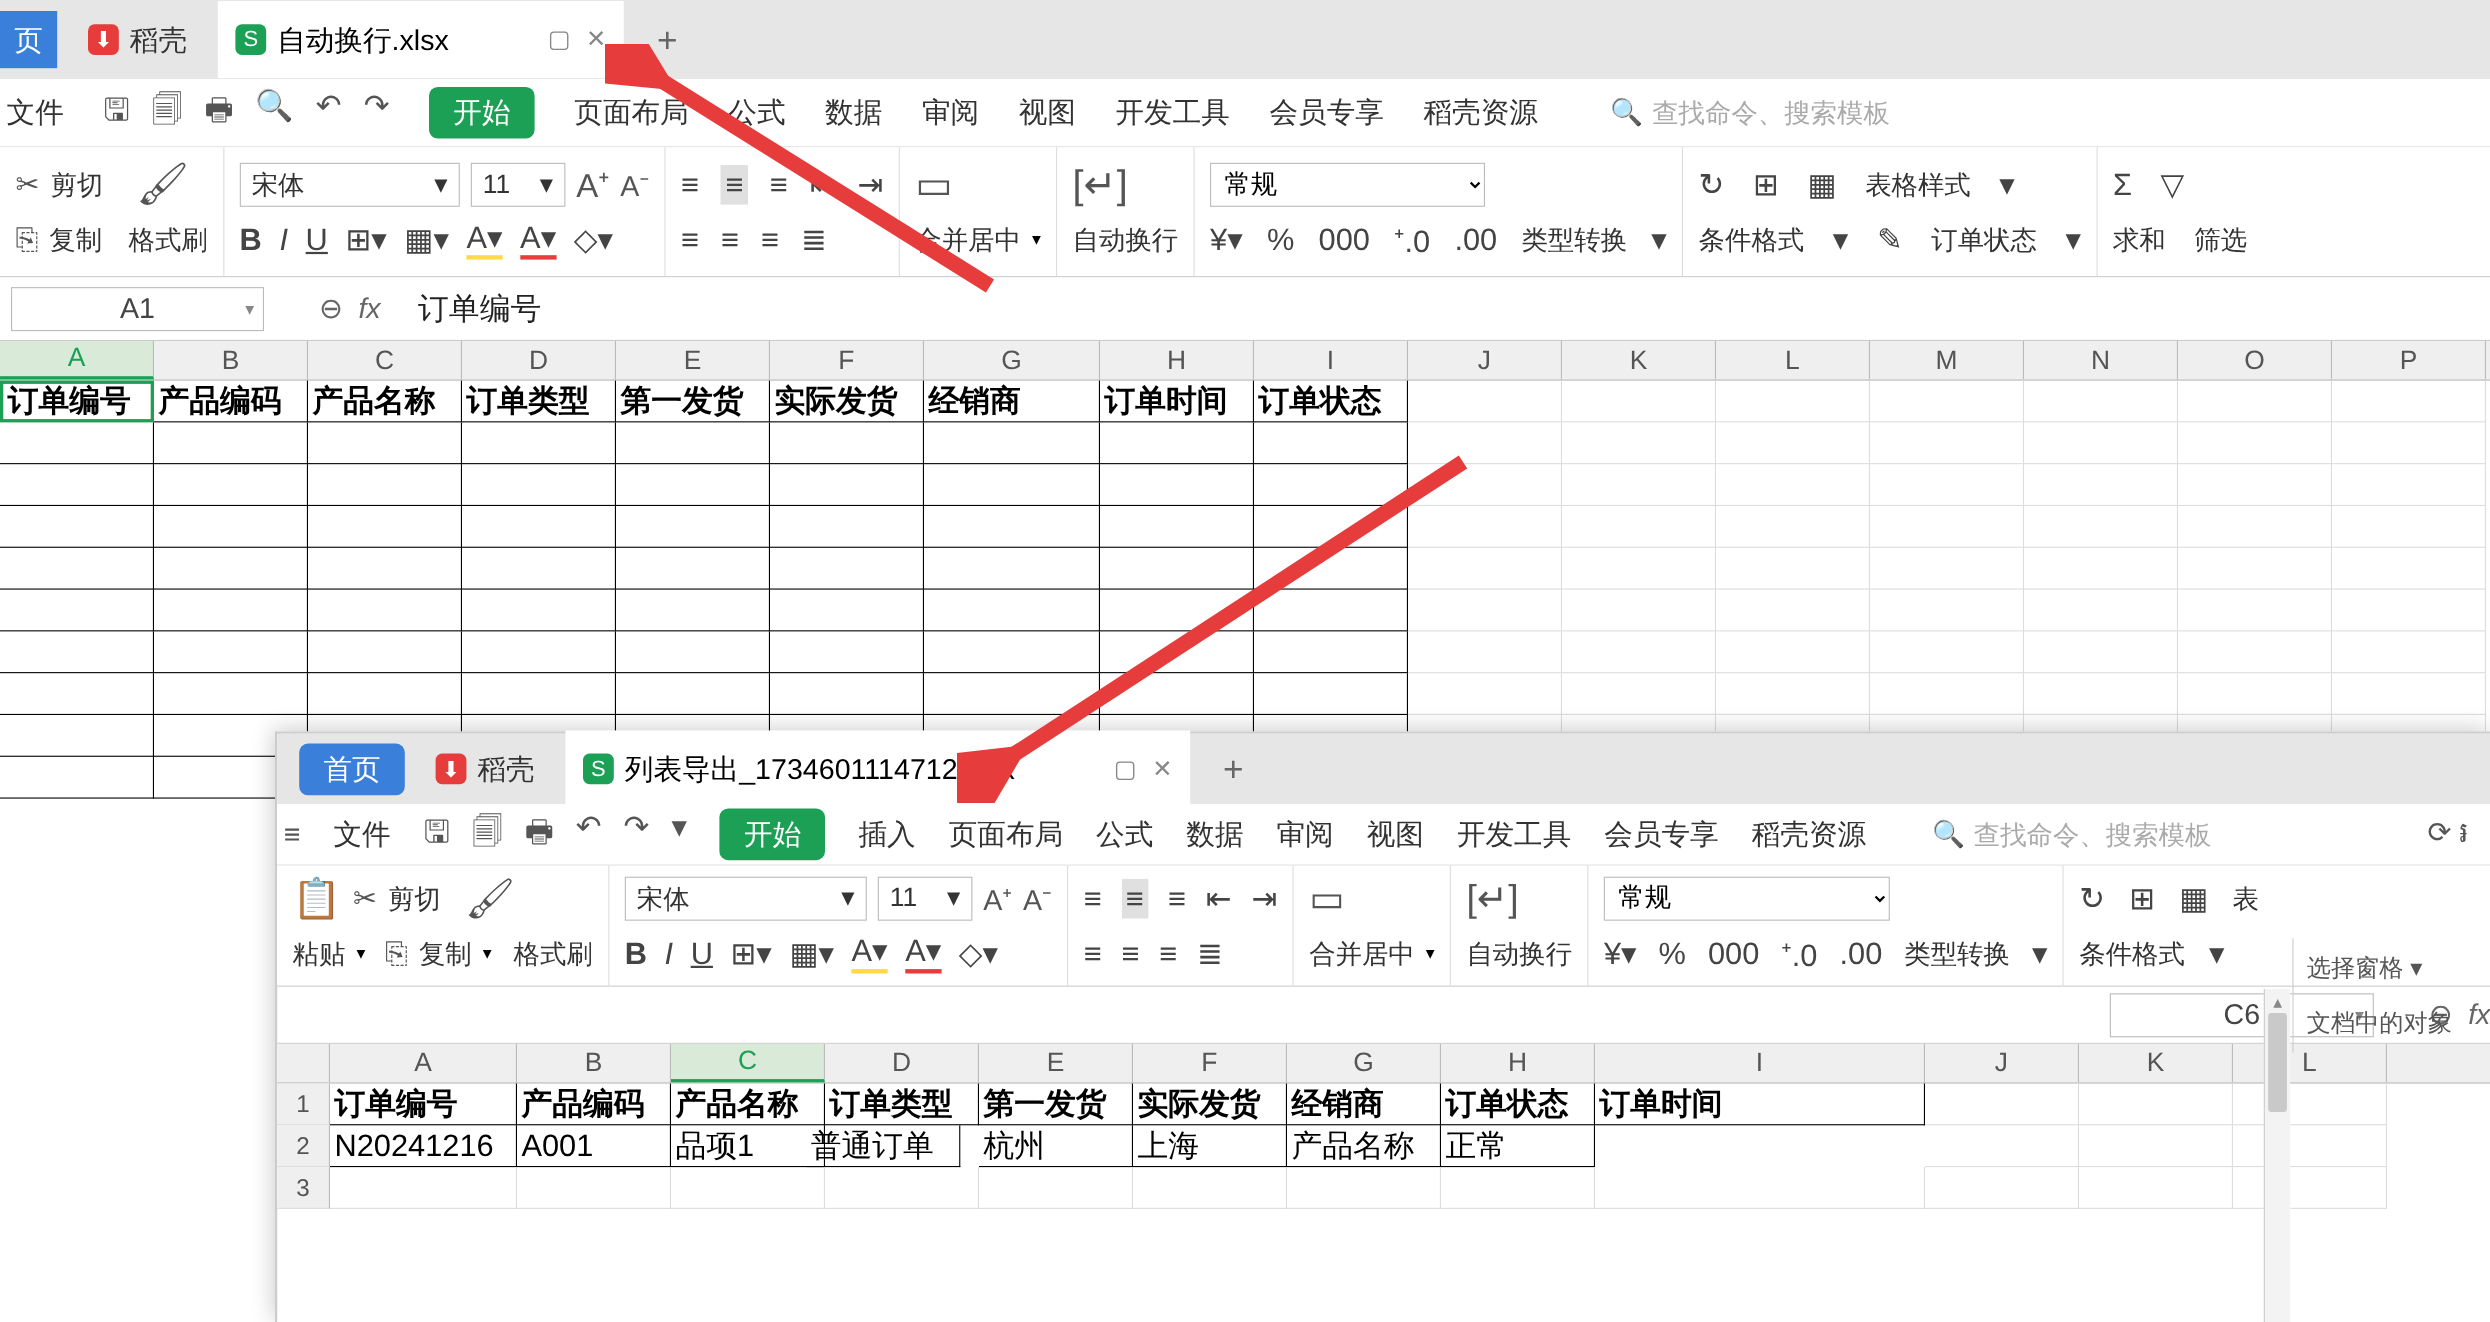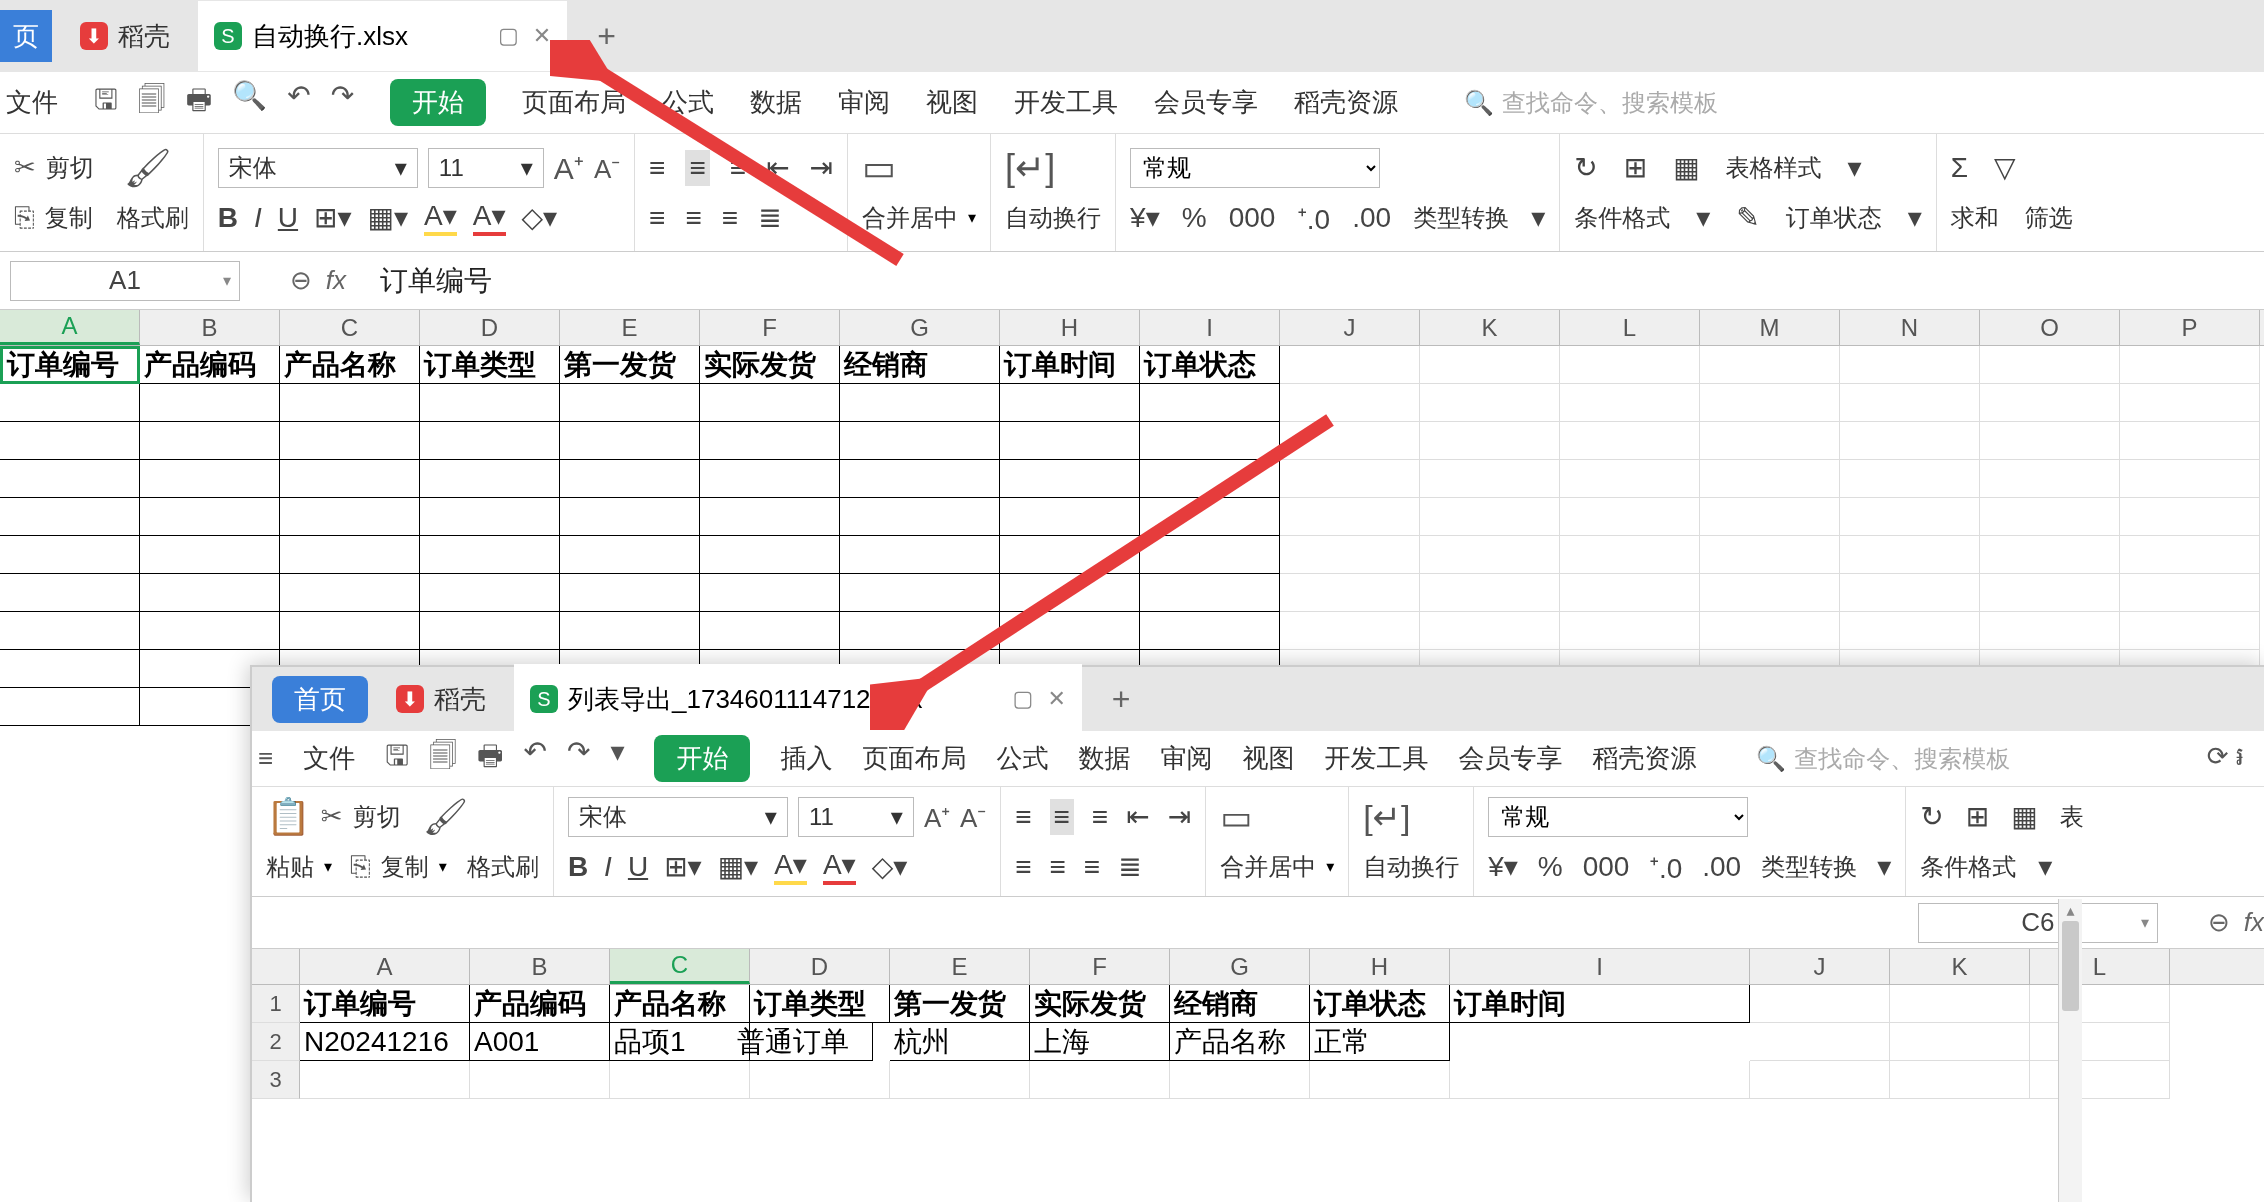--- a/index.html
+++ b/index.html
@@ -24,21 +24,21 @@
   .menubar .mitem { font-size: 26px; color: #333; }
   .menubar .search { color: #aaa; font-size: 24px; display: flex; align-items: center; gap: 8px; margin-left: 30px; }
 
   .ribbon { background: #fff; height: 118px; display: flex; align-items: center; border-bottom: 1px solid #ccc; }
   .rgroup { display: flex; flex-direction: column; justify-content: center; padding: 0 14px; border-right: 1px solid #ddd; height: 100%; }
   .rrow { display: flex; align-items: center; gap: 10px; height: 50px; }
   .ricon { color: #555; font-size: 26px; }
   .rlbl { font-size: 24px; color: #333; }
   .fontbox { border: 1px solid #bbb; height: 40px; padding: 0 10px; display: flex; align-items: center; font-size: 24px; color: #333; background: #fff; }
   .fontbox.fn { width: 200px; }
-  .fontbox.fs { width: 116px; }
+  .fontbox.fs { width: 86px; }
   .biu { font-size: 28px; color: #444; display: flex; align-items: center; gap: 16px; }
 
   .formbar { height: 58px; display: flex; align-items: center; border-bottom: 1px solid #ccc; }
   .namebox { border: 1px solid #bbb; height: 40px; width: 230px; margin-left: 10px; display: flex; align-items: center; justify-content: center; font-size: 26px; color: #444; position: relative; }
   .namebox .dd { position: absolute; right: 8px; color: #888; font-size: 16px; }
   .fx { margin-left: 50px; display: flex; align-items: center; gap: 14px; font-size: 26px; color: #666; }
   .fx .val { color: #222; font-size: 28px; margin-left: 20px; }
 
   .grid { position: relative; }
   .colhdr { display: flex; height: 36px; background: #efefef; border-bottom: 1px solid #bbb; }
@@ -618,20 +618,24 @@
           <div class="cell light" style="left: 870px; top: 76px; width: 140px; height: 38px; border-right: 1px solid rgb(221, 221, 221); border-bottom: 1px solid rgb(221, 221, 221);"></div>
           <div class="cell light" style="left: 1010px; top: 76px; width: 140px; height: 38px; border-right: 1px solid rgb(221, 221, 221); border-bottom: 1px solid rgb(221, 221, 221);"></div>
           <div class="cell light" style="left: 1150px; top: 76px; width: 300px; height: 38px; border-right: 1px solid rgb(221, 221, 221); border-bottom: 1px solid rgb(221, 221, 221);"></div>
           <div class="cell light" style="left: 1450px; top: 76px; width: 140px; height: 38px; border-right: 1px solid rgb(221, 221, 221); border-bottom: 1px solid rgb(221, 221, 221);"></div>
           <div class="cell light" style="left: 1590px; top: 76px; width: 140px; height: 38px; border-right: 1px solid rgb(221, 221, 221); border-bottom: 1px solid rgb(221, 221, 221);"></div>
           <div class="cell light" style="left: 1730px; top: 76px; width: 140px; height: 38px; border-right: 1px solid rgb(221, 221, 221); border-bottom: 1px solid rgb(221, 221, 221);"></div>
         </div>
     </div>
   </div>
 
+  <div class="sidepanel">
+    <div><span>选择窗格</span> ▾</div>
+    <div style="margin-top:20px;">文档中的对象</div>
+  </div>
   <div class="vscroll">
     <div class="arr" style="top:2px;">▴</div>
     <div class="thumb"></div>
   </div>
 </div>
 
 <svg class="arrow-svg" style="top:40px;left:550px;width:360px;height:230px;">
   <defs>
       <marker id="ah1" markerWidth="14" markerHeight="14" refX="3" refY="7" orient="auto">
         <polygon points="14,0 0,7 14,14" fill="#e63c3c"></polygon>

